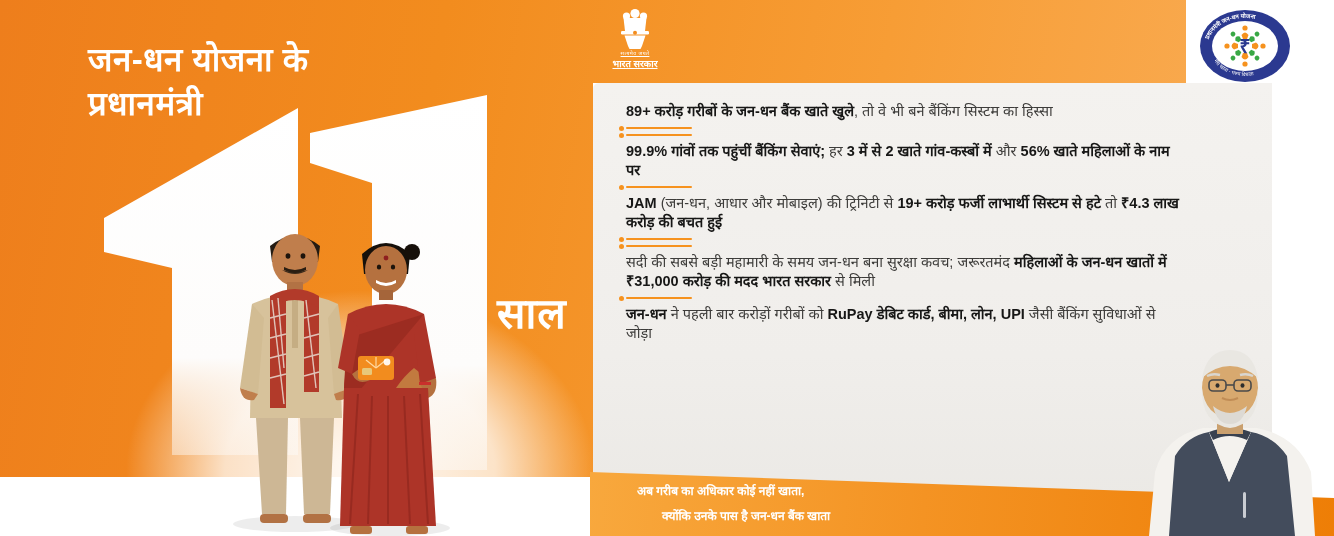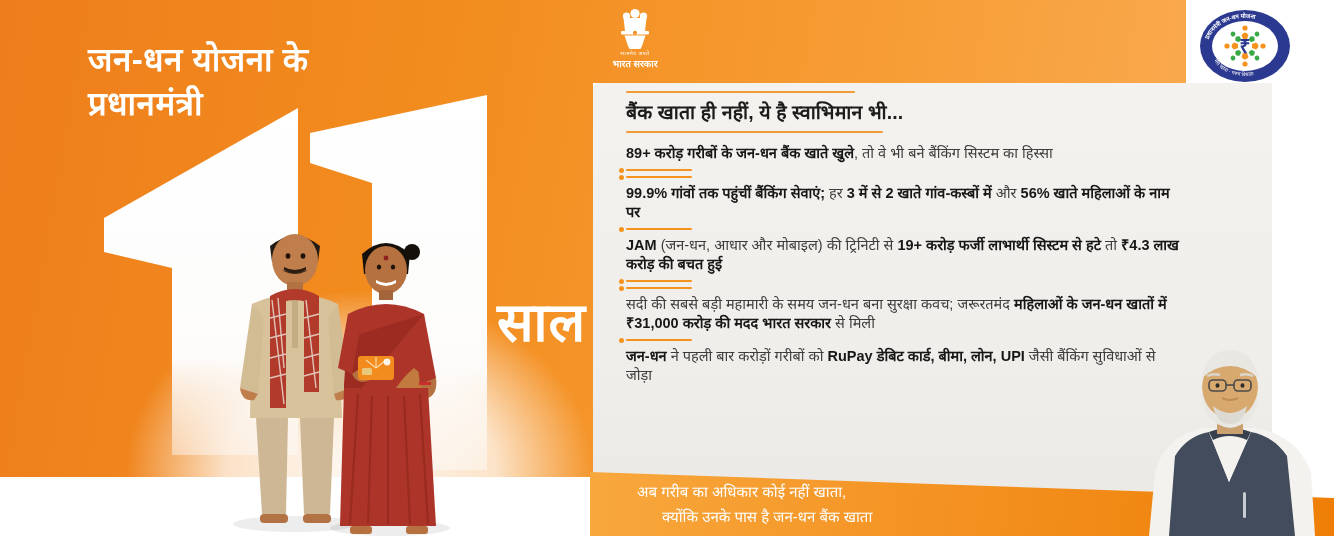--- a/index.html
+++ b/index.html
@@ -19,29 +19,29 @@
     background:radial-gradient(ellipse 300px 230px at 300px 230px,rgba(255,255,255,.96) 0%,rgba(255,255,255,.75) 45%,rgba(255,255,255,0) 78%);
     z-index:2;pointer-events:none;
   }
 
   
   .big11{position:absolute;left:95px;top:85px;width:500px;height:400px;z-index:2;}
   .sr{position:absolute;width:1px;height:1px;overflow:hidden;clip-path:inset(50%);}
 
   .years-label{
     position:absolute;left:497px;top:283px;width:90px;z-index:3;
-    color:#ffffff;font-size:54px;font-weight:700;letter-spacing:1px;
+    color:#ffffff;font-size:42px;font-weight:700;letter-spacing:1px;
   }
 
   
   .brand-title{position:absolute;left:88px;top:38px;z-index:3;color:#ffffff;
     font-size:33px;font-weight:700;line-height:44px;letter-spacing:.5px;}
 
   
-  .emblem{position:absolute;left:606px;top:6px;width:58px;z-index:5;text-align:center;color:#ffffff;}
+  .emblem{position:absolute;left:606px;top:6px;width:58px;z-index:5;text-align:center;color:#ffffff;text-decoration:underline;}
   .emblem .motto{font-size:5px;letter-spacing:.5px;margin-top:-2px;}
   .emblem .label{font-size:9.5px;font-weight:700;margin-top:1px;white-space:nowrap;}
 
   
   .pmjdy-logo{position:absolute;left:1198px;top:8px;width:94px;height:76px;z-index:5;}
 
   
   .panel{
     position:absolute;left:593px;top:83px;width:679px;height:453px;z-index:2;
     background:linear-gradient(180deg,#f4f2ef 0%,#f0eeeb 60%,#eae8e4 100%);
@@ -58,21 +58,21 @@
   .benefit{font-size:14.5px;line-height:19px;color:#3d3c3a;margin:0;padding:1px 0;}
   .benefit b{color:#171716;font-weight:700;}
   .sep{width:66px;height:2px;background:#f6921e;border-radius:2px;margin:5px 0 5px 0;position:relative;}
   .sep::before{content:"";position:absolute;left:-7px;top:-1.5px;width:5px;height:5px;border-radius:50%;background:#f6921e;}
 
   
   .footer-band{
     position:absolute;left:590px;top:466px;width:744px;height:70px;z-index:3;
     background:linear-gradient(95deg,#f8a83d 0%,#f49323 45%,#ee7e06 100%);
     clip-path:polygon(0 6px,744px 32px,744px 70px,0 70px);
-    color:#ffffff;font-weight:400;font-size:15px;line-height:25px;
+    color:#ffffff;font-weight:700;font-size:12px;line-height:25px;
   }
   .footer-line1{margin:13px 0 0 47px;}
   .footer-line2{margin:0 0 0 72px;}
 
   
   .couple{position:absolute;left:200px;top:218px;width:280px;height:318px;z-index:4;}
   .pm-photo{position:absolute;left:1125px;top:332px;width:209px;height:204px;z-index:4;}
 </style>
 </head>
 <body>
@@ -167,25 +167,20 @@
             <circle cx="47" cy="21" r="2.4" fill="#39a845"></circle>
             <path d="M44 27.5 Q47 23 50 27.5 L48.8 31 L45.2 31 Z" fill="#39a845"></path>
           </g>
       </g>
       <text x="47" y="45" text-anchor="middle" font-size="19" font-weight="bold" fill="#2b3990">₹</text>
     </svg>
   </div>
 
   <div class="panel">
     <div class="panel-inner">
-      <div class="heading-block">
-        <div class="rule top"></div>
-        <h1 class="panel-heading">बैंक खाता ही नहीं, ये है स्वाभिमान भी...</h1>
-        <div class="rule bottom"></div>
-      </div>
       <div class="bullets" id="bullets">
           <p class="benefit"><b>89+ करोड़ गरीबों के जन-धन बैंक खाते खुले</b><span>, तो वे भी बने बैंकिंग सिस्टम का हिस्सा</span></p>
           <div class="sep"></div>
           <div class="sep"></div>
           <p class="benefit"><b>99.9% गांवों तक पहुंचीं बैंकिंग सेवाएं;</b><span> हर </span><b>3 में से 2 खाते गांव-कस्बों में</b><span> और </span><b>56% खाते महिलाओं के नाम पर</b></p>
           <div class="sep"></div>
           <p class="benefit"><b>JAM</b><span> (जन-धन, आधार और मोबाइल) की ट्रिनिटी से </span><b>19+ करोड़ फर्जी लाभार्थी सिस्टम से हटे</b><span> तो </span><b>₹4.3 लाख करोड़ की बचत हुई</b></p>
           <div class="sep"></div>
           <div class="sep"></div>
           <p class="benefit"><span>सदी की सबसे बड़ी महामारी के समय जन-धन बना सुरक्षा कवच; जरूरतमंद </span><b>महिलाओं के जन-धन खातों में ₹31,000 करोड़ की मदद भारत सरकार</b><span> से मिली</span></p>

